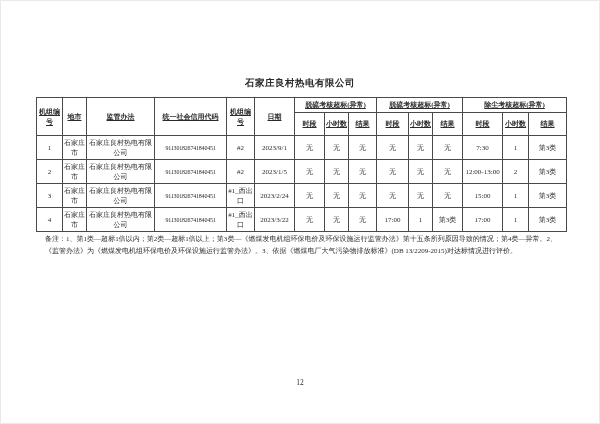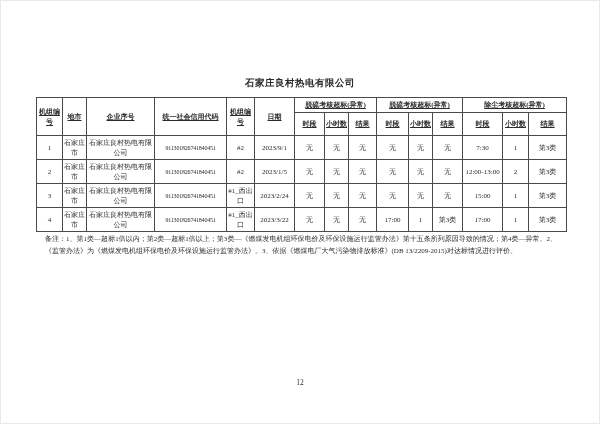--- a/index.html
+++ b/index.html
@@ -75,21 +75,21 @@
       <col style="width:24px">
       <col style="width:30px">
     <col style="width:40px">
       <col style="width:26px">
       <col style="width:38px">
   </colgroup>
   <thead>
     <tr class="group-row">
       <th rowspan="2">机组编号</th>
       <th rowspan="2">地市</th>
-      <th rowspan="2">企业序号</th>
+      <th rowspan="2">监管办法</th>
       <th rowspan="2">统一社会信用代码</th>
       <th rowspan="2">机组编号</th>
       <th rowspan="2">日期</th>
       <th colspan="3">脱硫考核超标(异常)</th>
       <th colspan="3">脱硫考核超标(异常)</th>
       <th colspan="3">除尘考核超标(异常)</th>
     </tr>
     <tr class="sub-row">
       <th>时段</th>
       <th>小时数</th>

